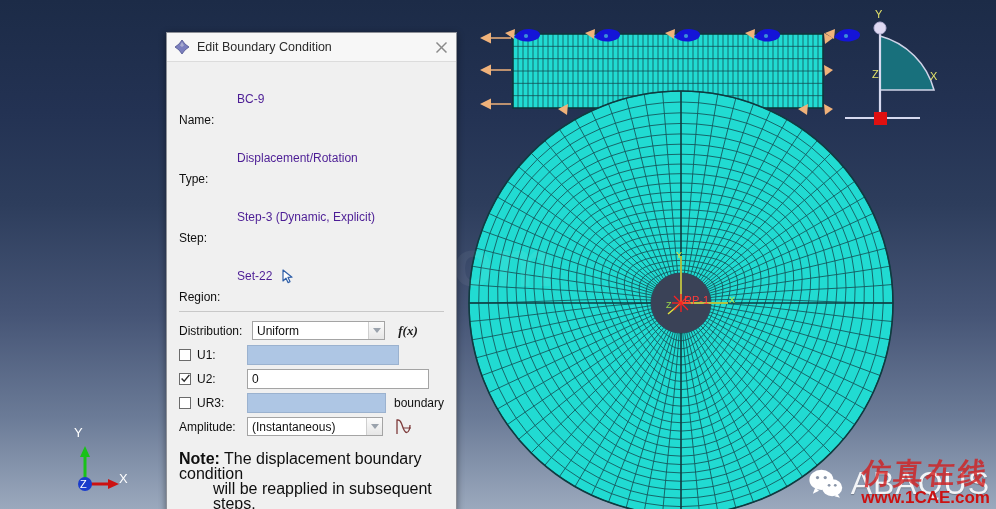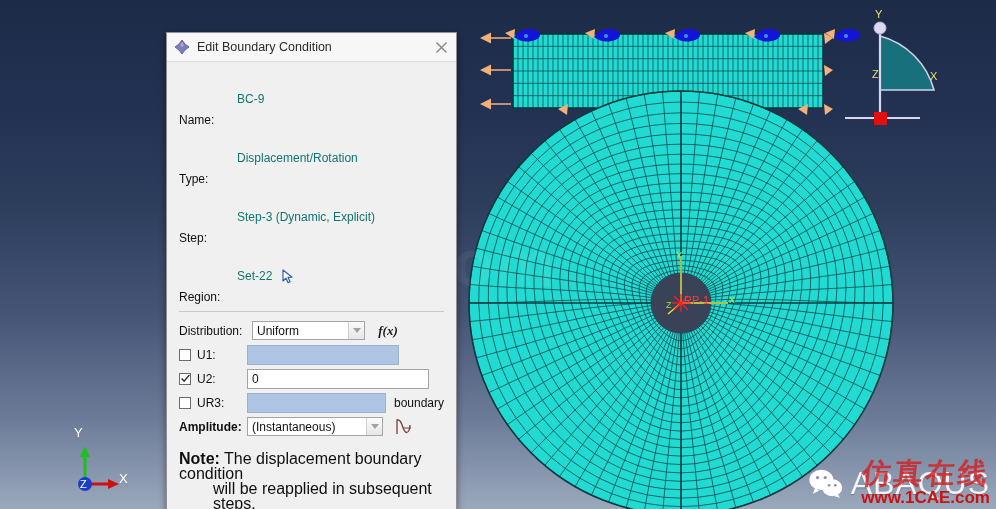--- a/index.html
+++ b/index.html
@@ -152,21 +152,21 @@
     margin-bottom: 3px;
   }
   .lbl {
     font-size: 12px;
     color: #0f0f0f;
     white-space: nowrap;
   }
   .lbl-w { width: 58px; flex: 0 0 58px; margin-top: 42px; }
   .val {
     font-size: 12px;
-    color: #0f766e;
+    color: #4c1d95;
     white-space: nowrap;
   }
 
   hr.sep {
     border: none;
     border-top: 1px solid #c8c8c8;
     margin: 7px 0 8px 0;
   }
 
   .mono {
@@ -620,21 +620,21 @@
             <path d="M2,1 L2,12 L5,9.2 L7,13.6 L9,12.6 L7,8.4 L11,8.2 Z" fill="#ffffff" stroke="#2f5fa8" stroke-width="1.2" stroke-linejoin="round"></path>
           </svg>
         </span>
       </div>
 
       <hr class="sep">
 
 
       <div class="row">
         <span class="lbl" style="width:73px;flex:0 0 73px;">Distribution:</span>
-        <div class="combo" style="width:113px;">
+        <div class="combo" style="width:133px;">
           <span class="ctext">Uniform</span>
           <span class="carrow">
             <svg width="8" height="5" viewBox="0 0 8 5">
               <path d="M0,0 L8,0 L4,5 Z" fill="#9aa2ac"></path>
             </svg>
           </span>
         </div>
         <span class="icon-btn" style="margin-left:12px;width:22px;">
           <span style="font-style:italic;font-family:'Liberation Serif',serif;font-size:13px;font-weight:bold;color:#1a1a1a;">f(x)</span>
         </span>
@@ -669,21 +669,21 @@
           <span class="cb"></span>
           <span class="field-label">UR3:</span>
         </span>
         <div class="tfield disabled" style="width:152px;">
           <span></span>
         </div>
         <span class="unit">boundary</span>
       </div>
 
       <div class="row">
-        <span class="lbl" style="width:68px;flex:0 0 68px;font-weight:bold;">Amplitude:</span>
+        <span class="lbl" style="width:68px;flex:0 0 68px;">Amplitude:</span>
         <div class="combo" style="width:136px;">
           <span class="ctext">(Instantaneous)</span>
           <span class="carrow">
             <svg width="8" height="5" viewBox="0 0 8 5">
               <path d="M0,0 L8,0 L4,5 Z" fill="#9aa2ac"></path>
             </svg>
           </span>
         </div>
         <span class="icon-btn" style="margin-left:10px;width:20px;height:20px;">
           <svg width="19" height="19" viewBox="0 0 19 19">

